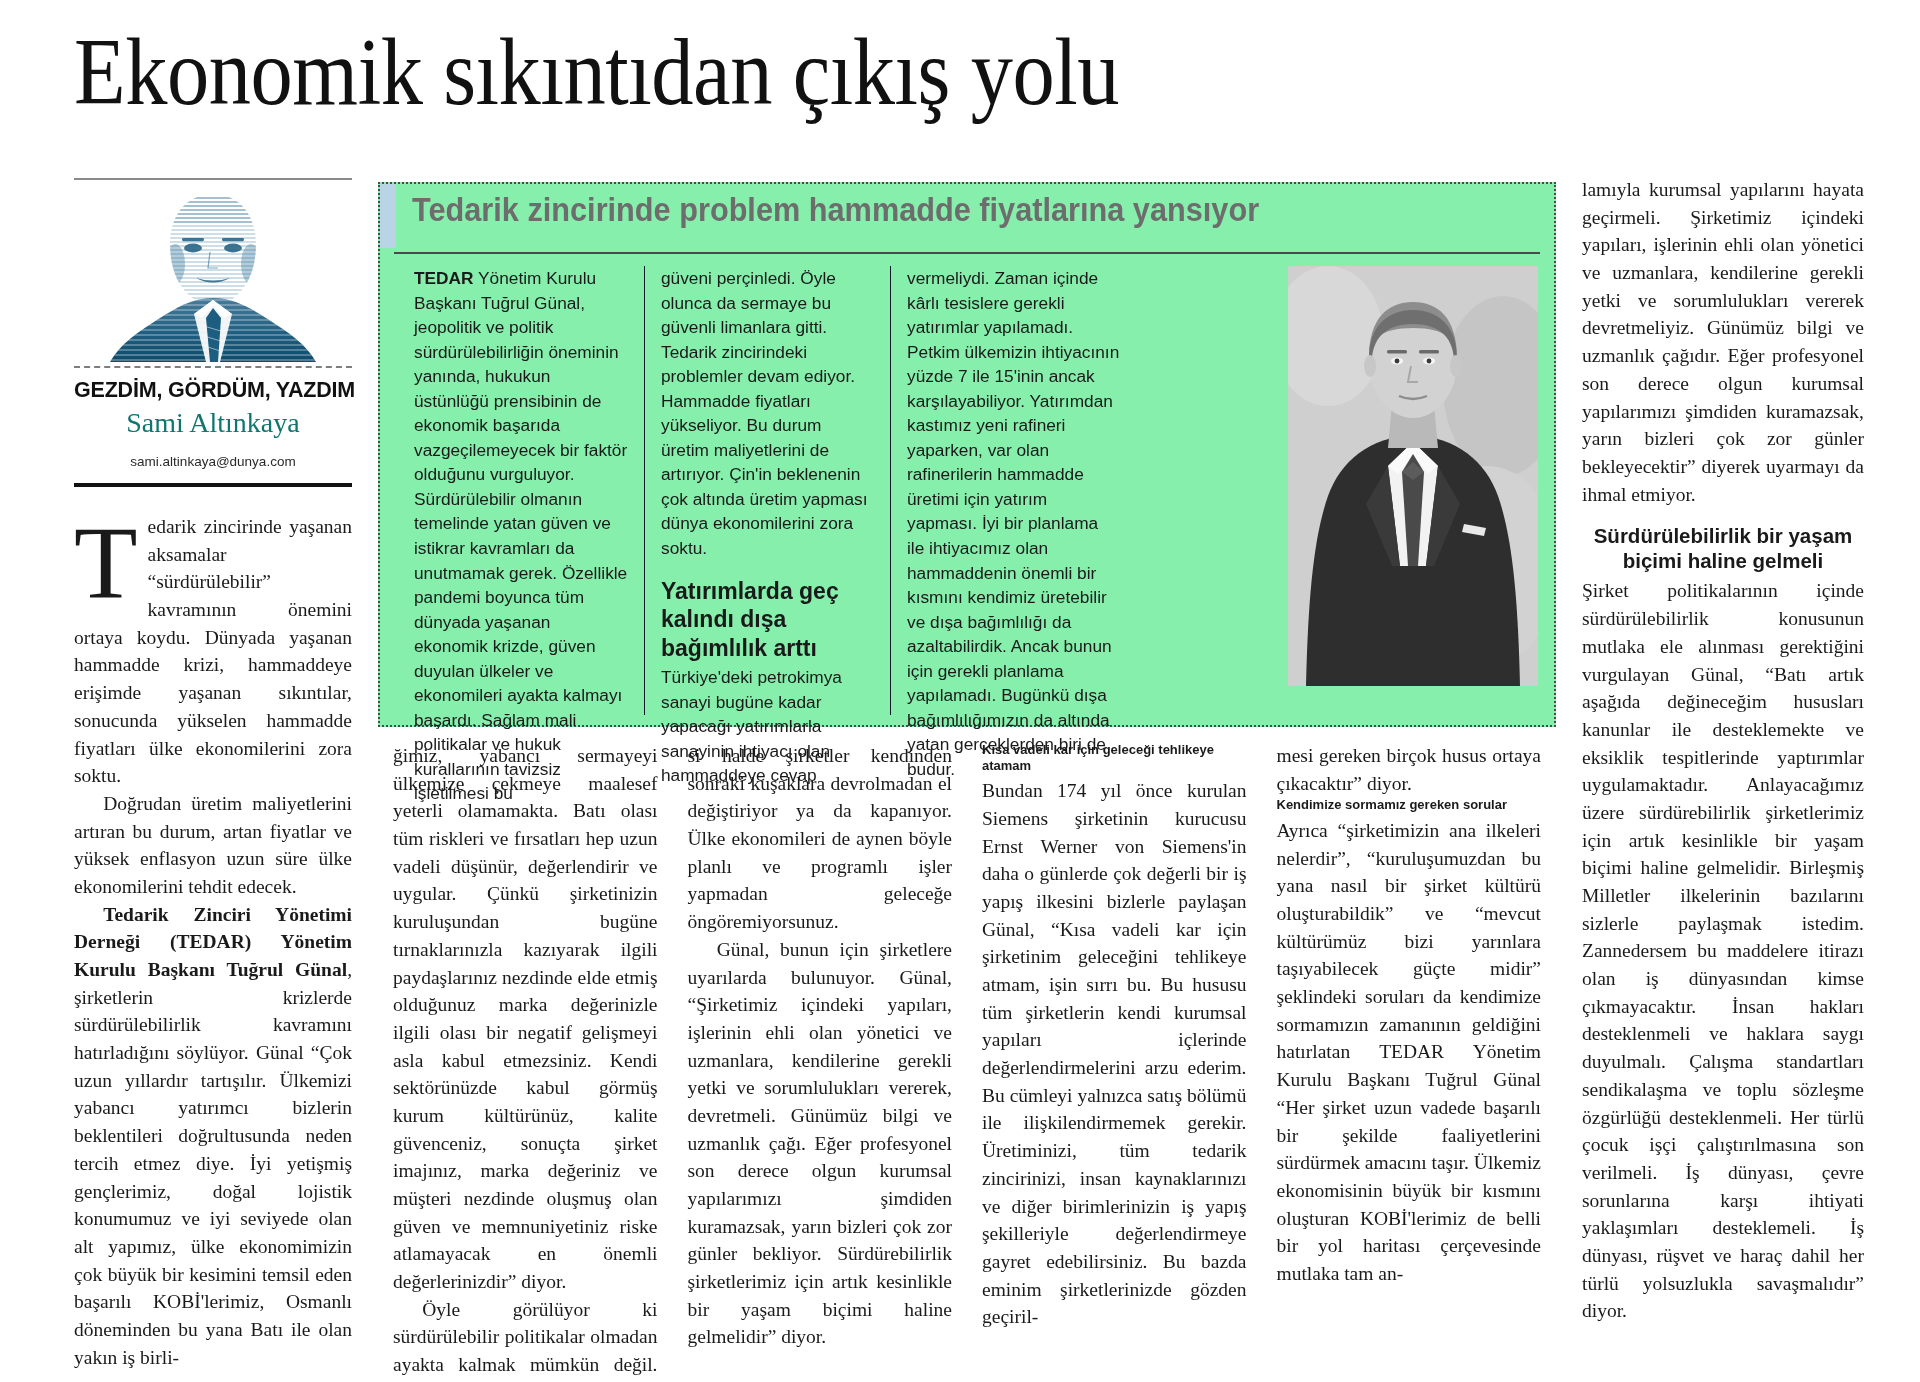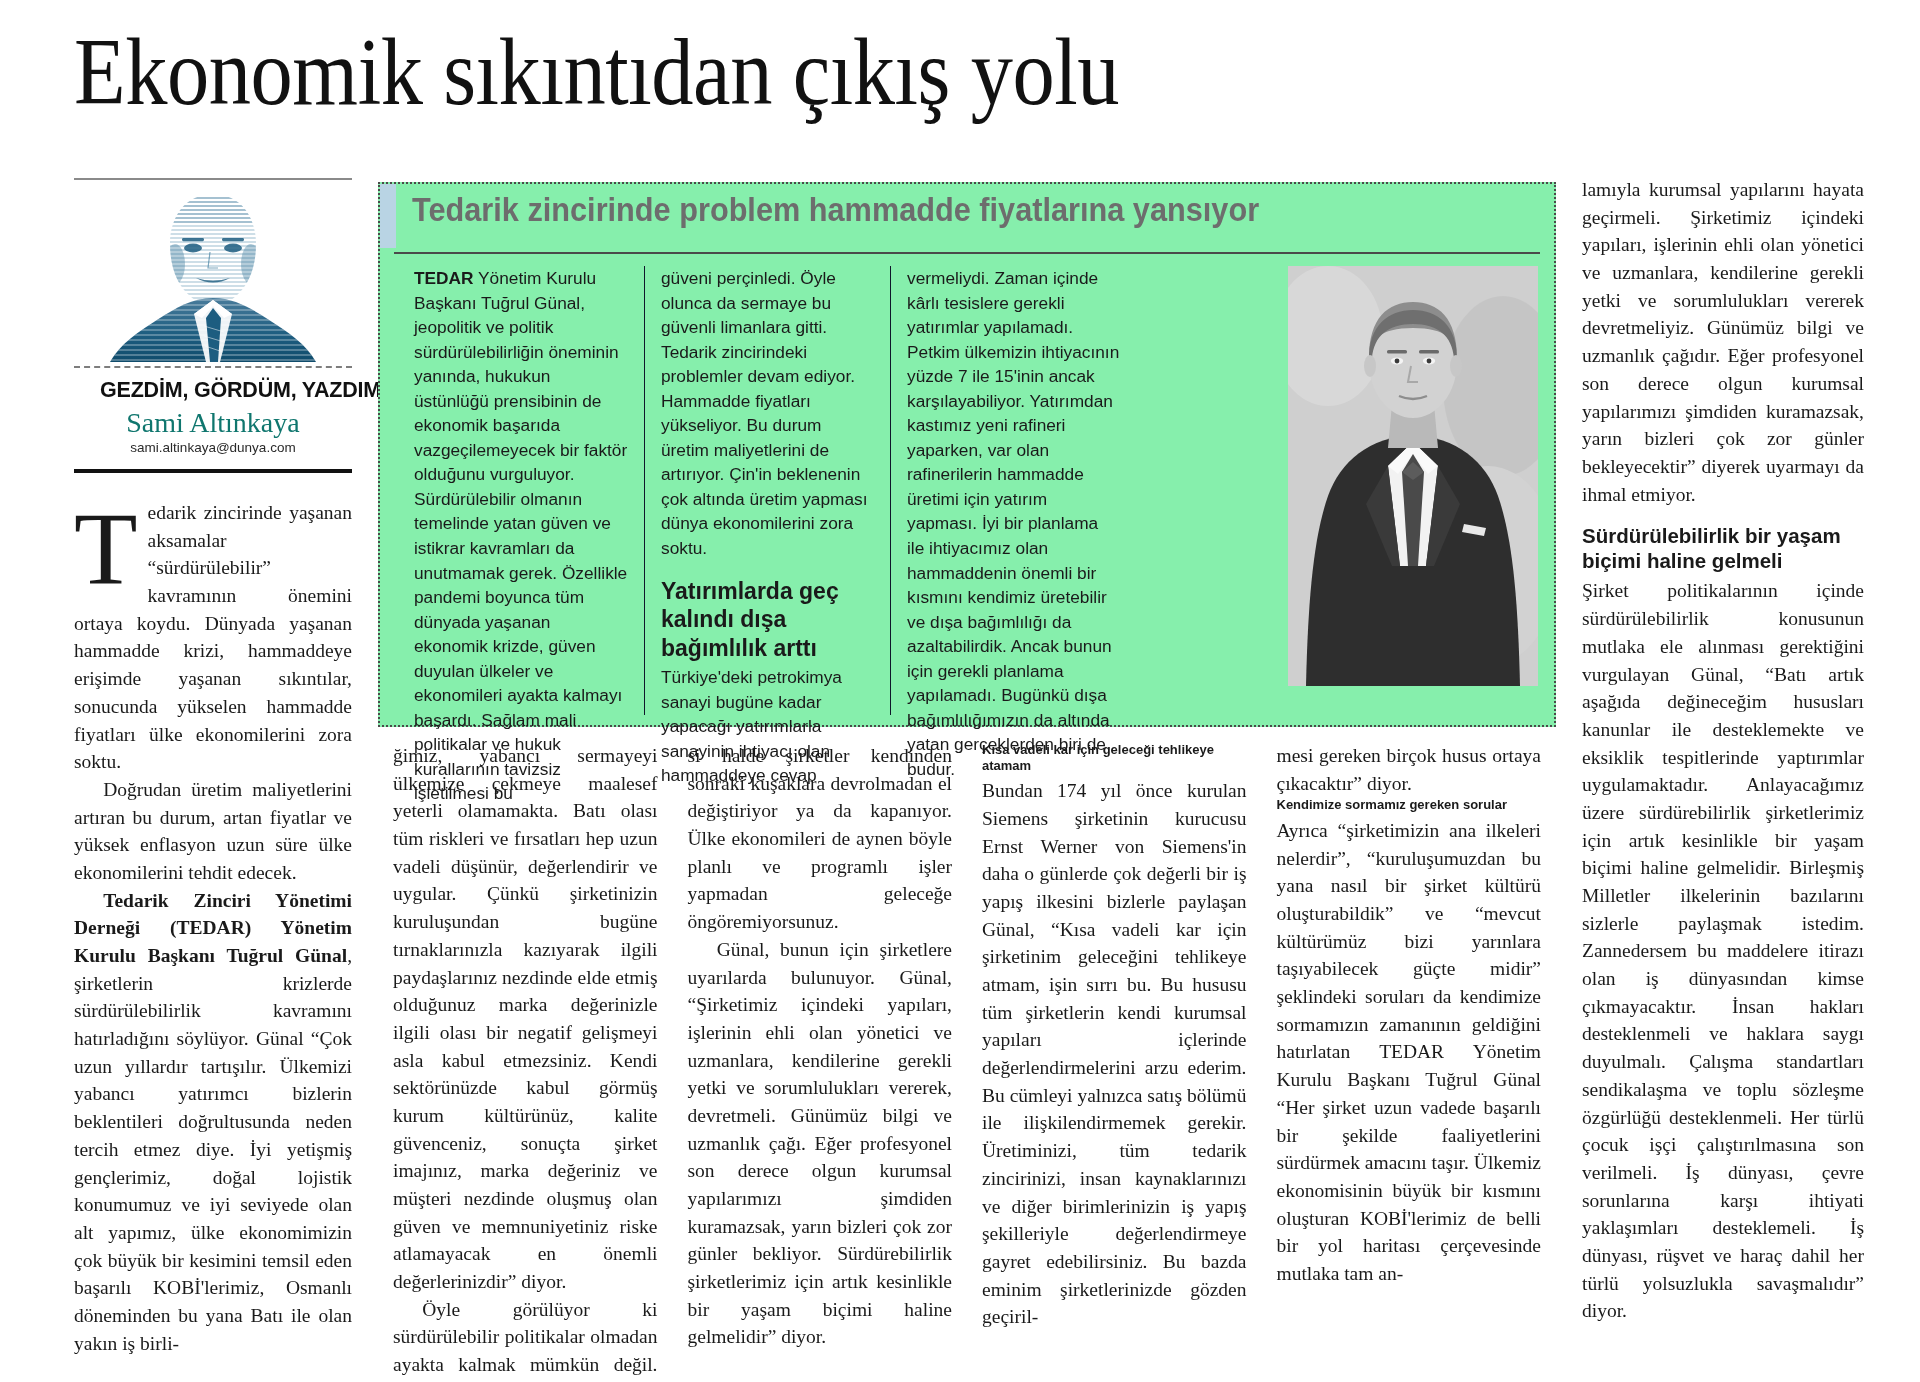--- a/index.html
+++ b/index.html
@@ -64,36 +64,35 @@
     margin: 4px 0 10px 0;
   }
   .rail-kicker {
     font-family: "Liberation Sans", sans-serif;
     font-weight: bold;
     font-size: 21.5px;
     letter-spacing: -0.2px;
     text-align: center;
     color: #111;
     white-space: nowrap;
-    margin-left: 26px;
   }
   .rail-name {
     font-family: Liberation Serif, serif;
     font-size: 28px;
     font-weight: 400;
     text-align: center;
     color: #0f766e;
     margin-top: 4px;
   }
   .rail-email {
     font-family: "Liberation Sans", sans-serif;
     font-size: 13.5px;
     text-align: center;
     color: #2a2a2a;
-    margin-top: 1px;
+    margin-top: 15px;
   }
   .rail-rule {
     border-top: 4px solid #111;
     margin: 14px 0 0 0;
   }
 
   .rail-body {
     margin-top: 26px;
     font-size: 19.5px;
     line-height: 1.42;
@@ -243,21 +242,21 @@
   }
   .rightcol p { margin: 0; text-indent: 1.5em; }
   .rightcol p.first { text-indent: 0; }
   .rightcol .rhead {
     font-family: "Liberation Sans", sans-serif;
     font-weight: bold;
     font-size: 20.5px;
     line-height: 1.2;
     text-indent: 0;
     margin: 16px 0 4px 0;
-    text-align: left;
+    text-align: center;
   }
 </style>
 </head>
 <body>
 
 <div class="page">
 
   <div class="headline-wrap">
     <div class="headline">Ekonomik sıkıntıdan çıkış yolu</div>
   </div>

